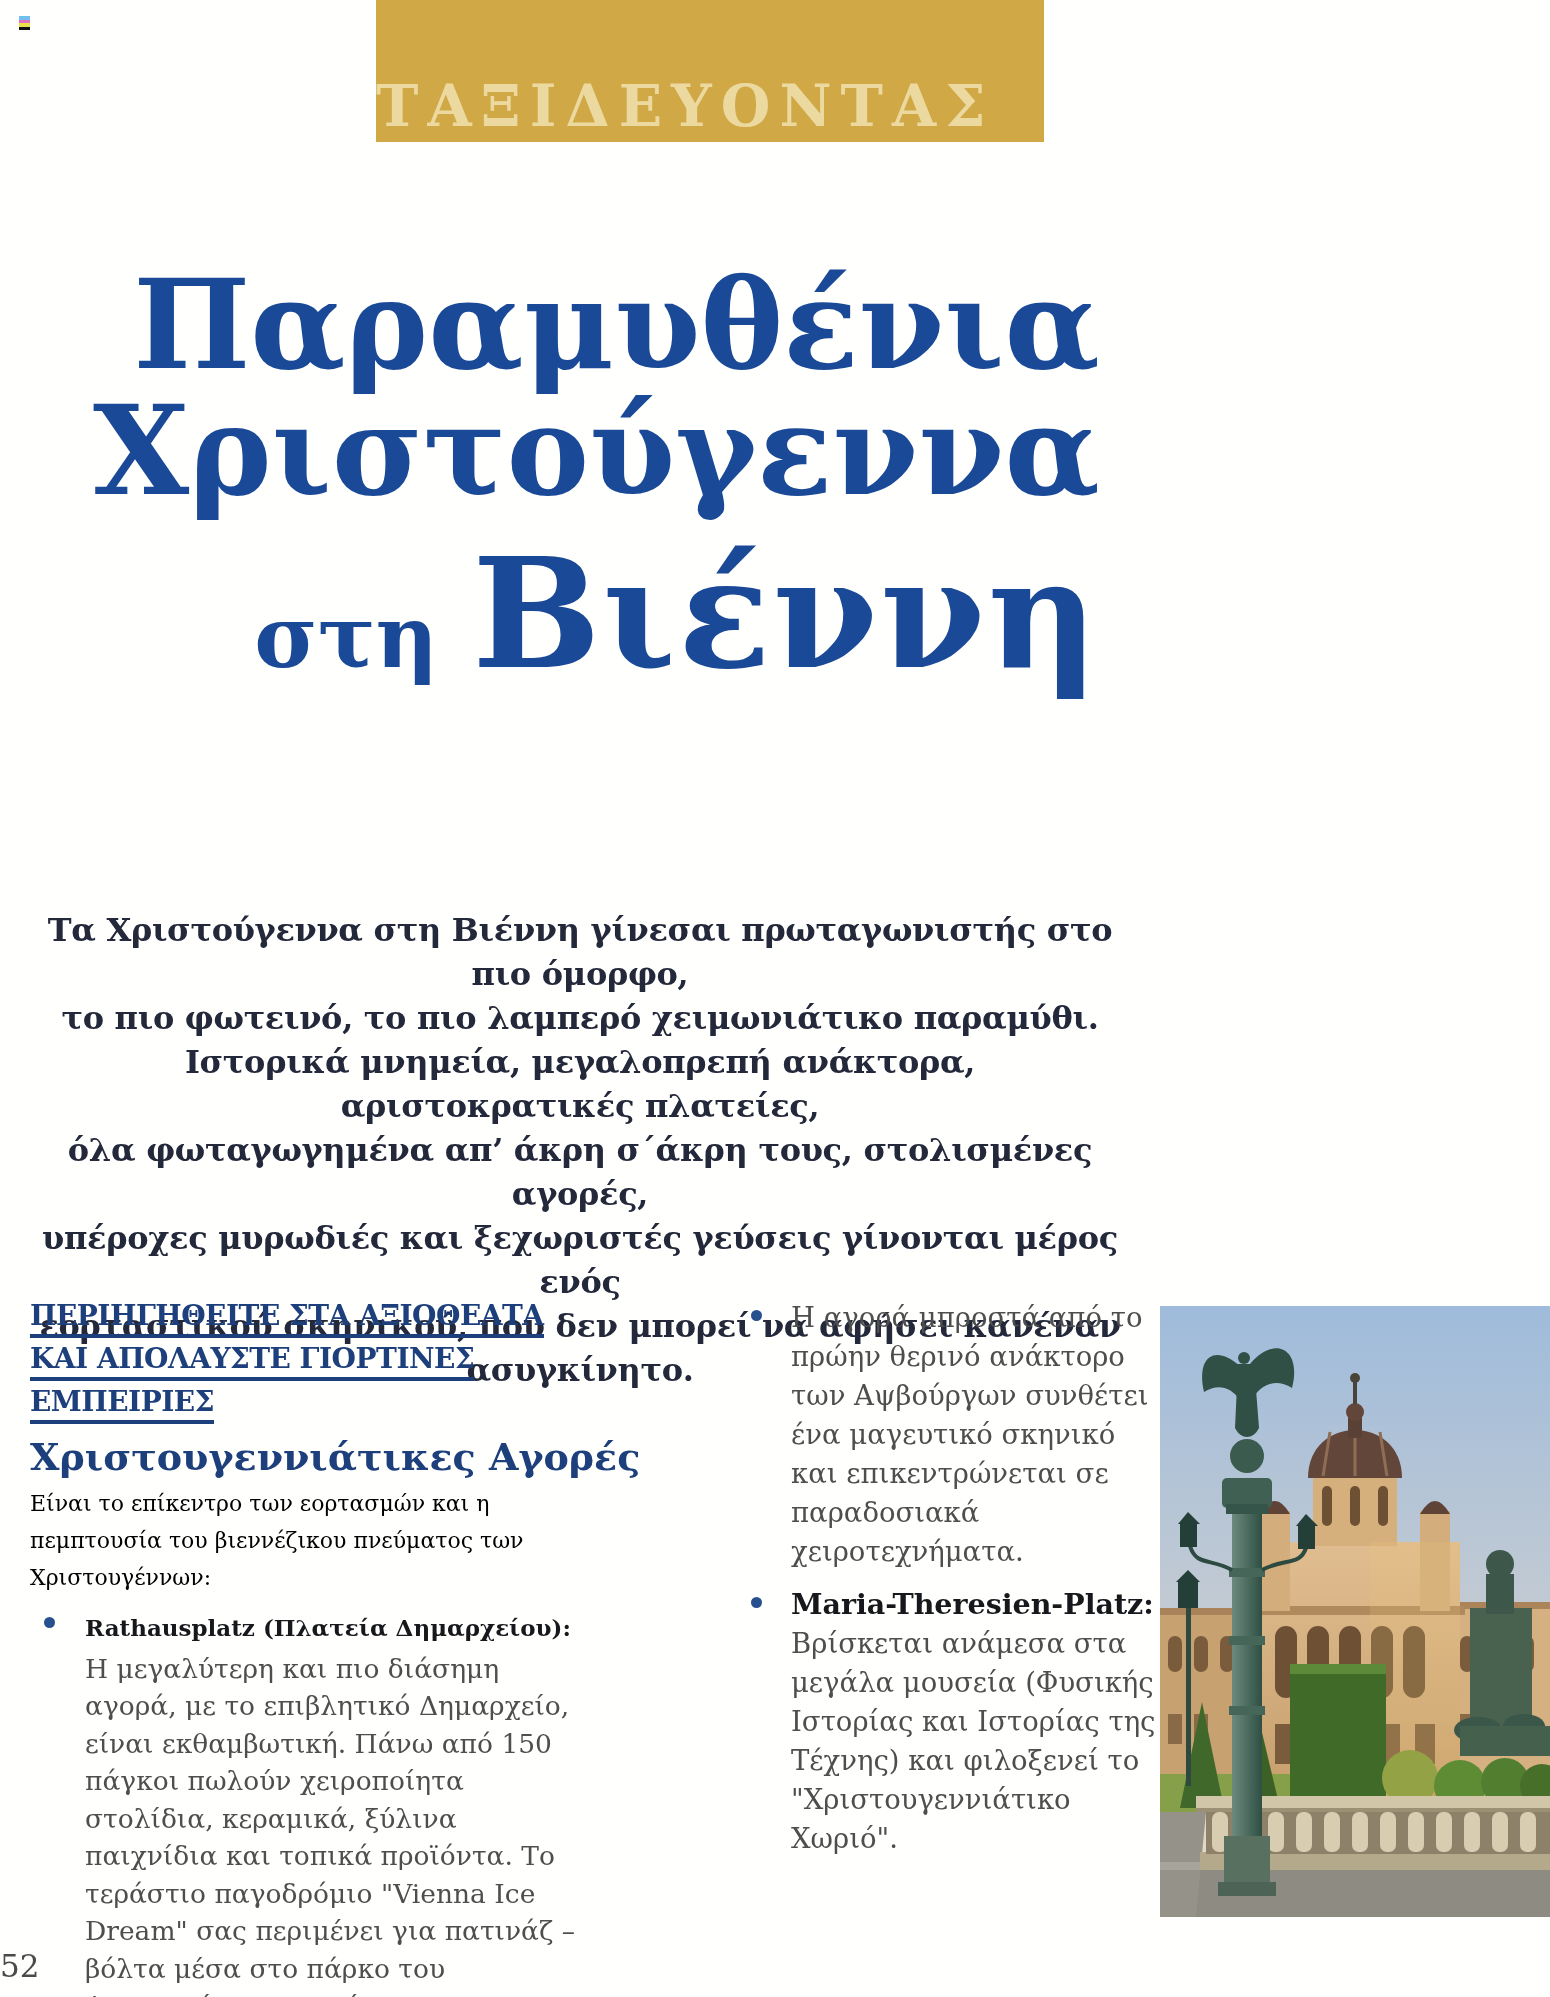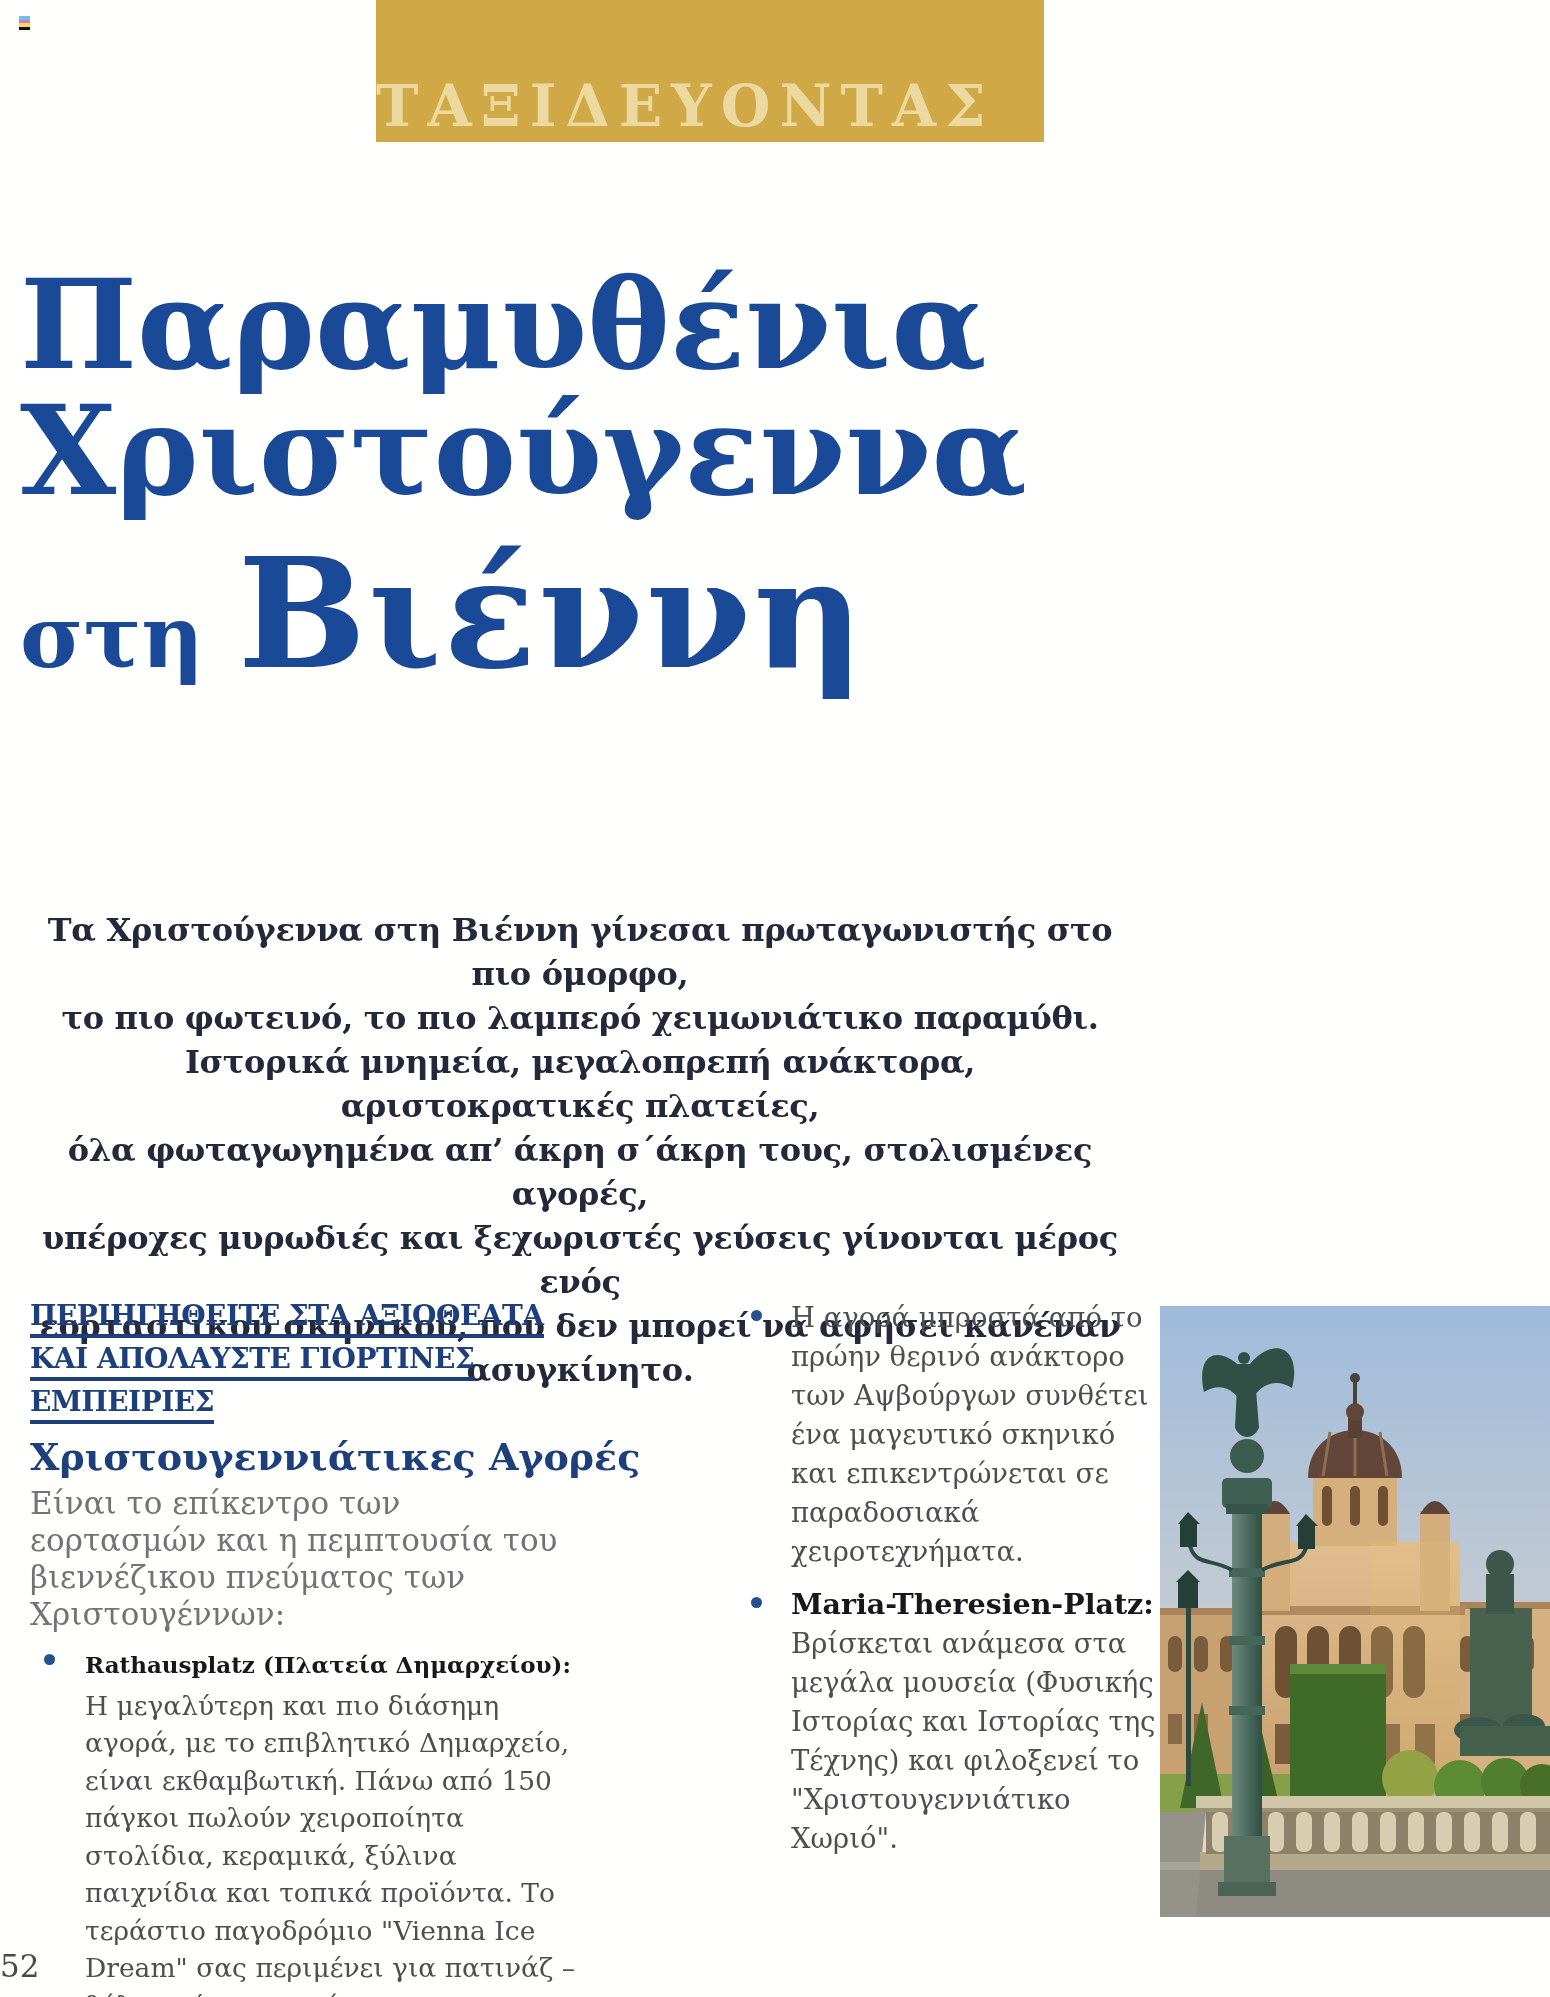--- a/index.html
+++ b/index.html
@@ -10,40 +10,40 @@
   .reg-mark{position:absolute;left:19px;top:16px;width:11px;height:14px;display:flex;flex-direction:column;}
   .reg-mark span{flex:1;}
 
   
   .banner{position:absolute;left:376px;top:0;width:668px;height:142px;background:#d0a845;
           display:flex;align-items:flex-end;justify-content:flex-start;}
   .banner-label{color:#ecd9a0;font-weight:bold;font-size:57px;letter-spacing:9px;
                 line-height:1;padding-bottom:8px;white-space:nowrap;}
 
   
-  .title-block{position:absolute;left:20px;top:262px;width:1080px;text-align:left;color:#1a4a97;font-weight:bold;}
+  .title-block{position:absolute;left:20px;top:262px;width:1080px;text-align:right;color:#1a4a97;font-weight:bold;}
   .title-l1{font-size:124px;line-height:126px;white-space:nowrap;}
   .title-l2{font-size:124px;line-height:126px;white-space:nowrap;}
   .title-l3{margin-top:10px;white-space:nowrap;}
   .title-small{font-size:86px;margin-right:34px;}
   .title-large{font-size:152px;letter-spacing:2px;}
 
   
   .intro{position:absolute;left:35px;top:908px;width:1090px;text-align:center;
          color:#23283a;font-weight:bold;font-size:32px;line-height:44px;letter-spacing:-0.3px;}
 
   
   .left-col{position:absolute;left:30px;top:1302px;width:550px;}
   .heading-line{display:block;}
   .heading-line span{display:inline-block;color:#1d3f7c;font-weight:bold;font-size:28px;line-height:1;
                      letter-spacing:-0.5px;border-bottom:4px solid #1d3f7c;padding-bottom:4px;margin-bottom:7px;
                      white-space:nowrap;}
   .subheading{color:#1d3f7c;font-weight:bold;font-size:38px;line-height:1.05;margin-top:6px;margin-bottom:8px;
               white-space:nowrap;}
-  .col-intro{color:#737373;font-size:31px;line-height:37px;}
+  .col-intro{color:#000000;font-size:22px;line-height:37px;}
   .bullet{position:relative;padding-left:55px;margin-top:10px;}
   .bullet .dot{position:absolute;left:14px;top:11px;width:11px;height:11px;border-radius:50%;background:#27508f;}
   .bullet-term{color:#17181c;font-weight:bold;font-size:23px;line-height:44px;}
   .bullet-text{color:#4e4e4e;font-size:26.5px;line-height:37.5px;}
 
   .right-col{position:absolute;left:747px;top:1298px;width:412px;}
   .right-col .bullet{padding-left:44px;margin-top:0;margin-bottom:14px;}
   .right-col .bullet .dot{left:4px;top:12px;}
   .right-col .bullet-term{font-size:28.5px;line-height:39px;}
   .right-col .bullet-text{font-size:27.5px;line-height:39px;}

